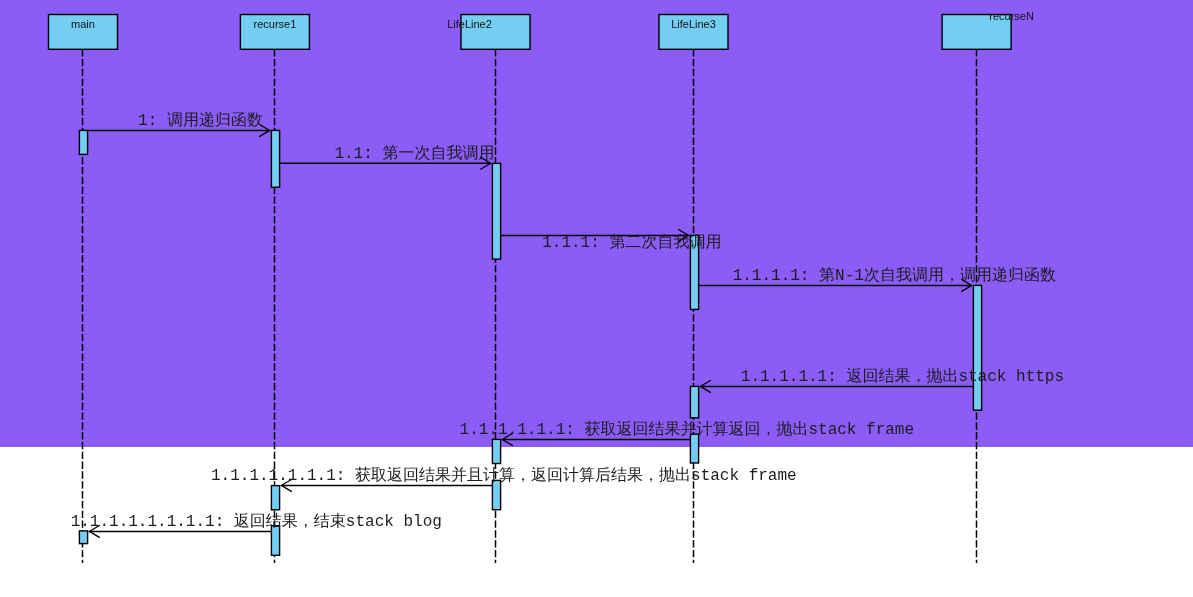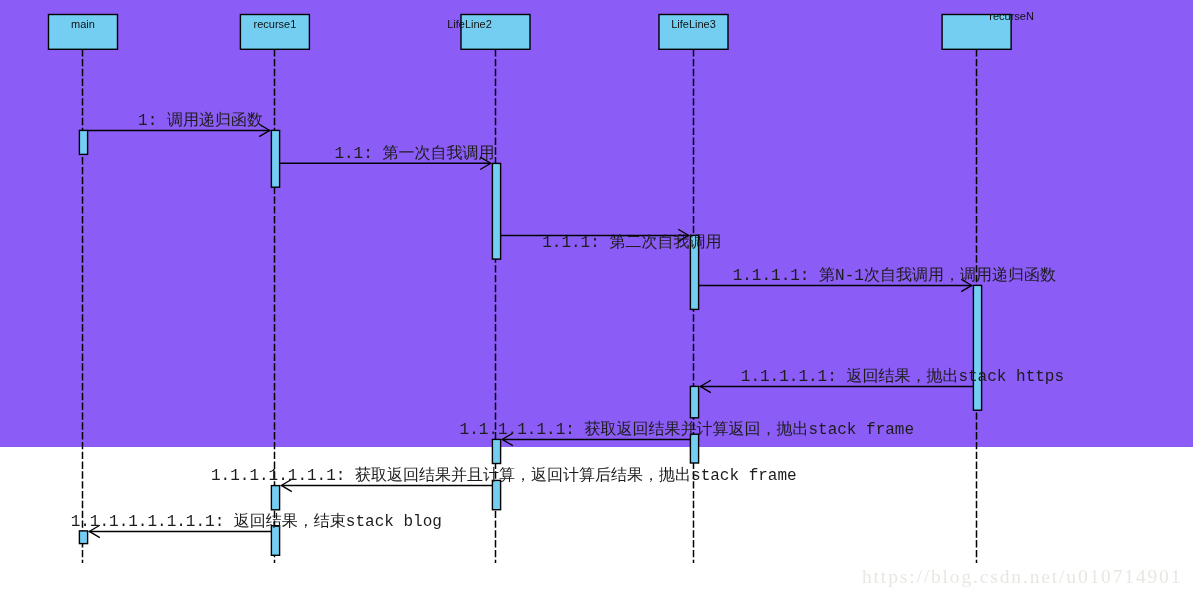--- a/index.html
+++ b/index.html
@@ -101,15 +101,14 @@
 
   <div class="msg-label" style="left: 138.083px; top: 113.25px;">1: 调用递归函数</div>
   <div class="msg-label" style="left: 334.397px; top: 146.15px;">1.1: 第一次自我调用</div>
   <div class="msg-label" style="left: 542.211px; top: 235px;">1.1.1: 第二次自我调用</div>
   <div class="msg-label" style="left: 732.658px; top: 268.25px;">1.1.1.1: 第N-1次自我调用，调用递归函数</div>
   <div class="msg-label" style="left: 740.809px; top: 369.25px;">1.1.1.1.1: 返回结果，抛出stack https</div>
   <div class="msg-label" style="left: 459.623px; top: 422px;">1.1.1.1.1.1: 获取返回结果并计算返回，抛出stack frame</div>
   <div class="msg-label" style="left: 211px; top: 468.25px;">1.1.1.1.1.1.1: 获取返回结果并且计算，返回计算后结果，抛出stack frame</div>
   <div class="msg-label" style="left: 70.6516px; top: 514.25px;">1.1.1.1.1.1.1.1: 返回结果，结束stack blog</div>
 
-  <div class="watermark" style="left: 862px; top: 566.8px;">https://blog.csdn.net/u010714901</div>
 
 </div>
 
 </body></html>

